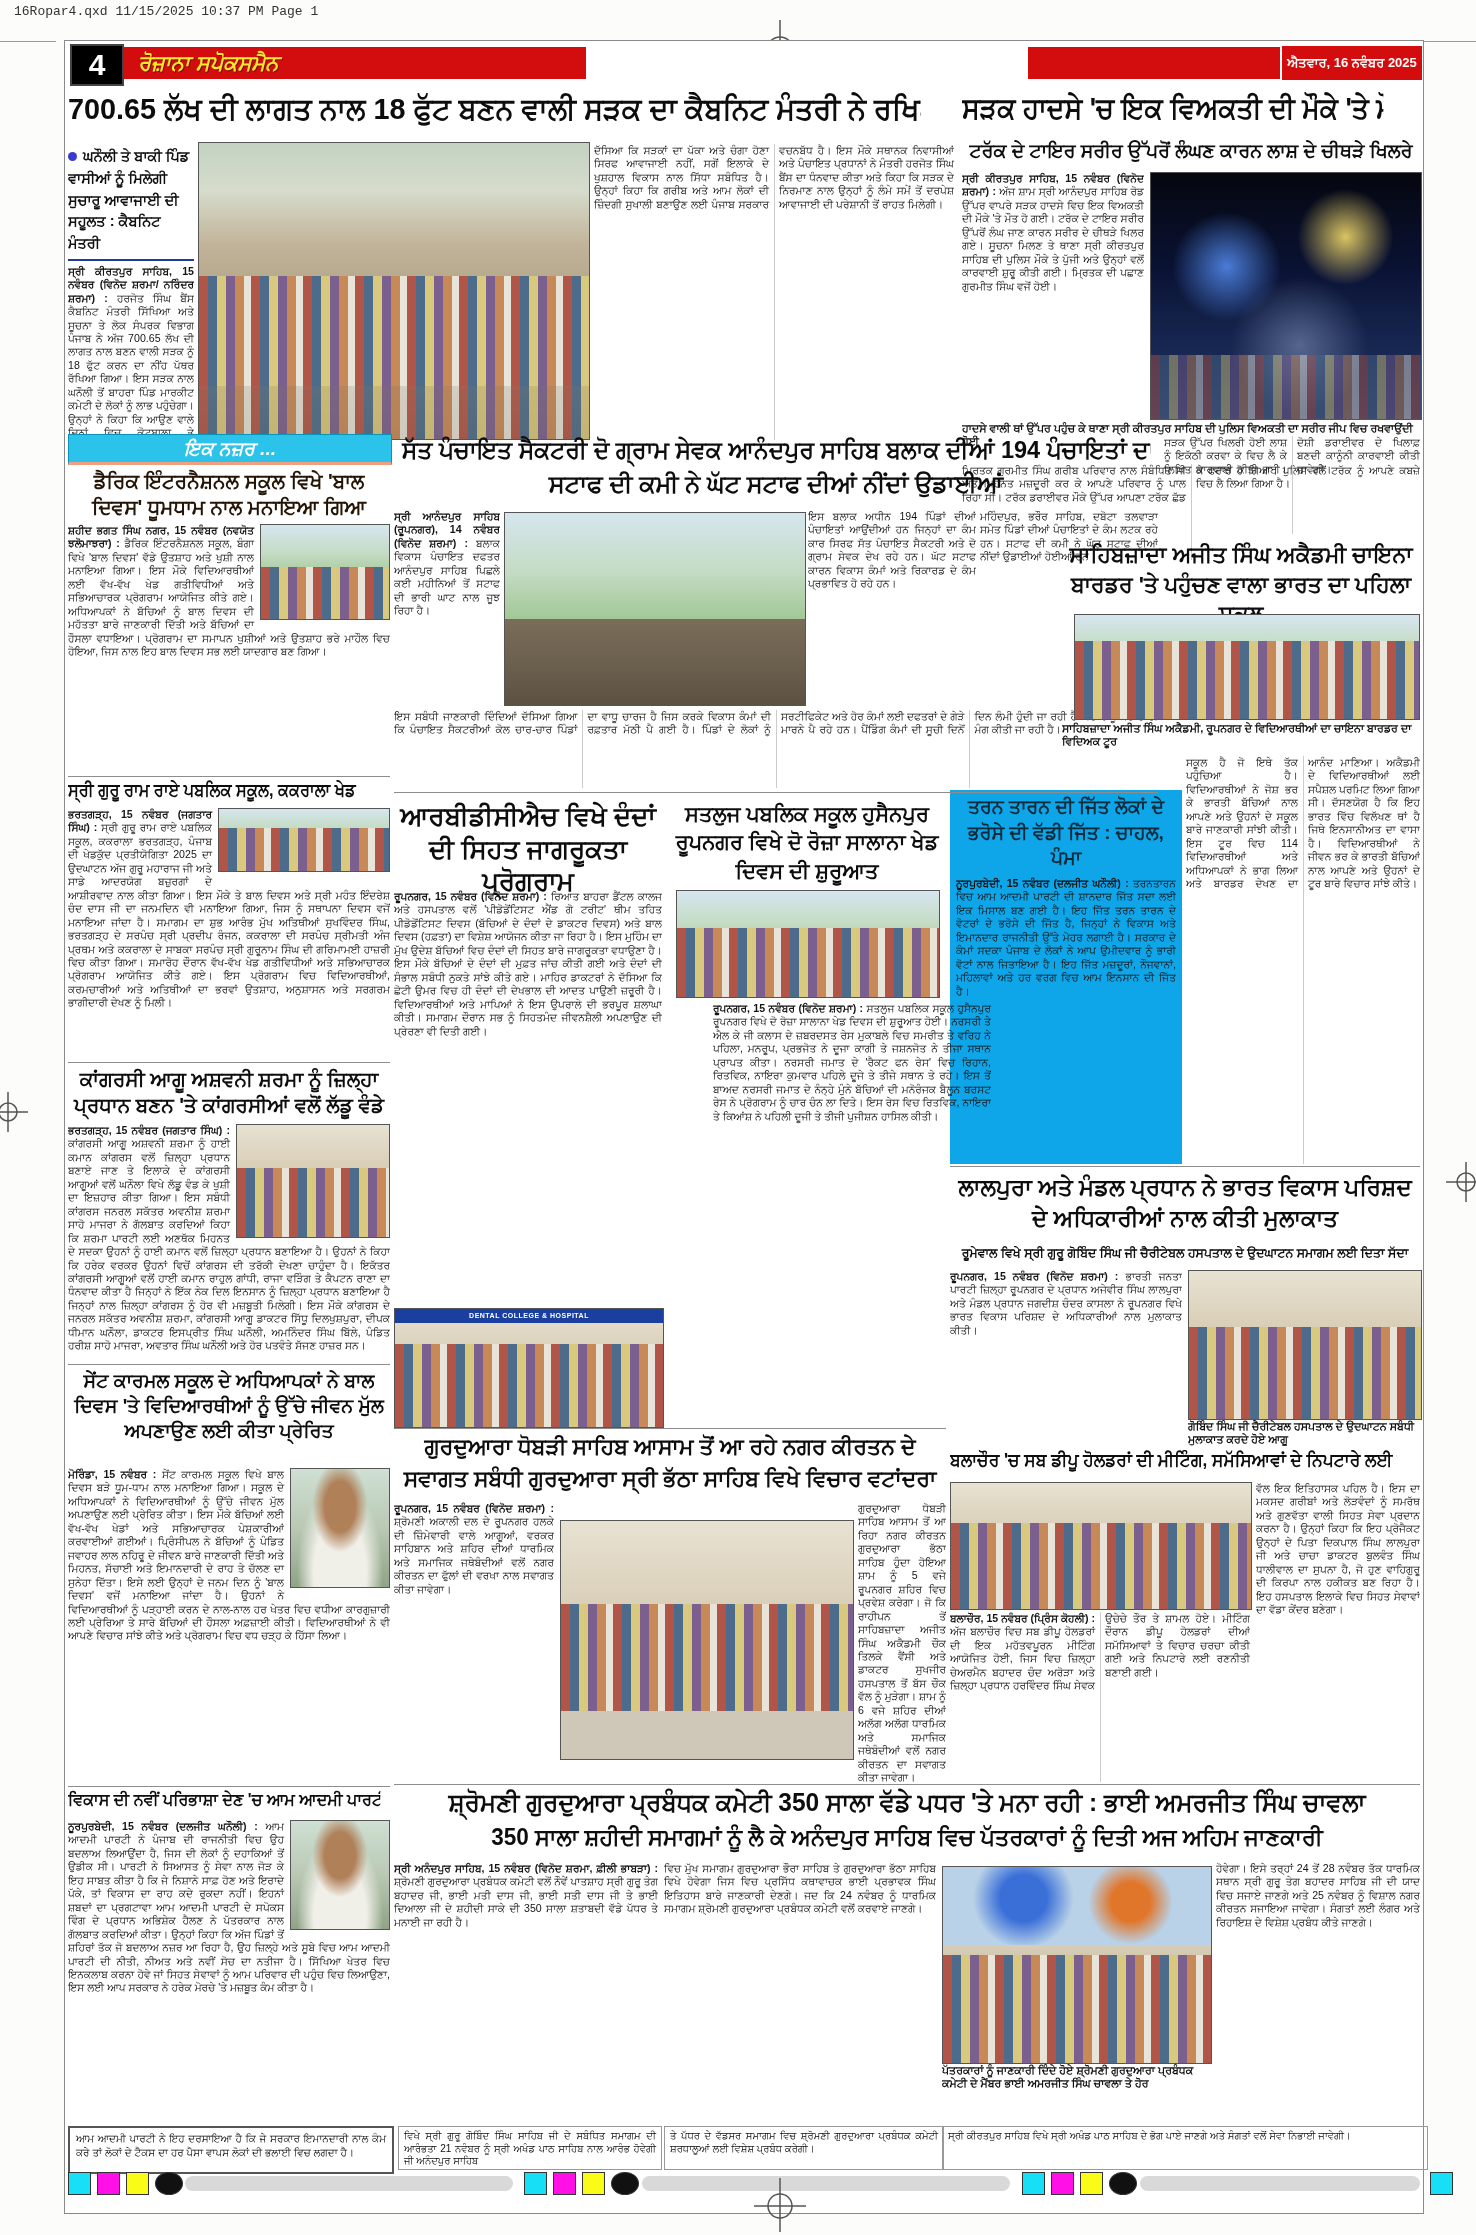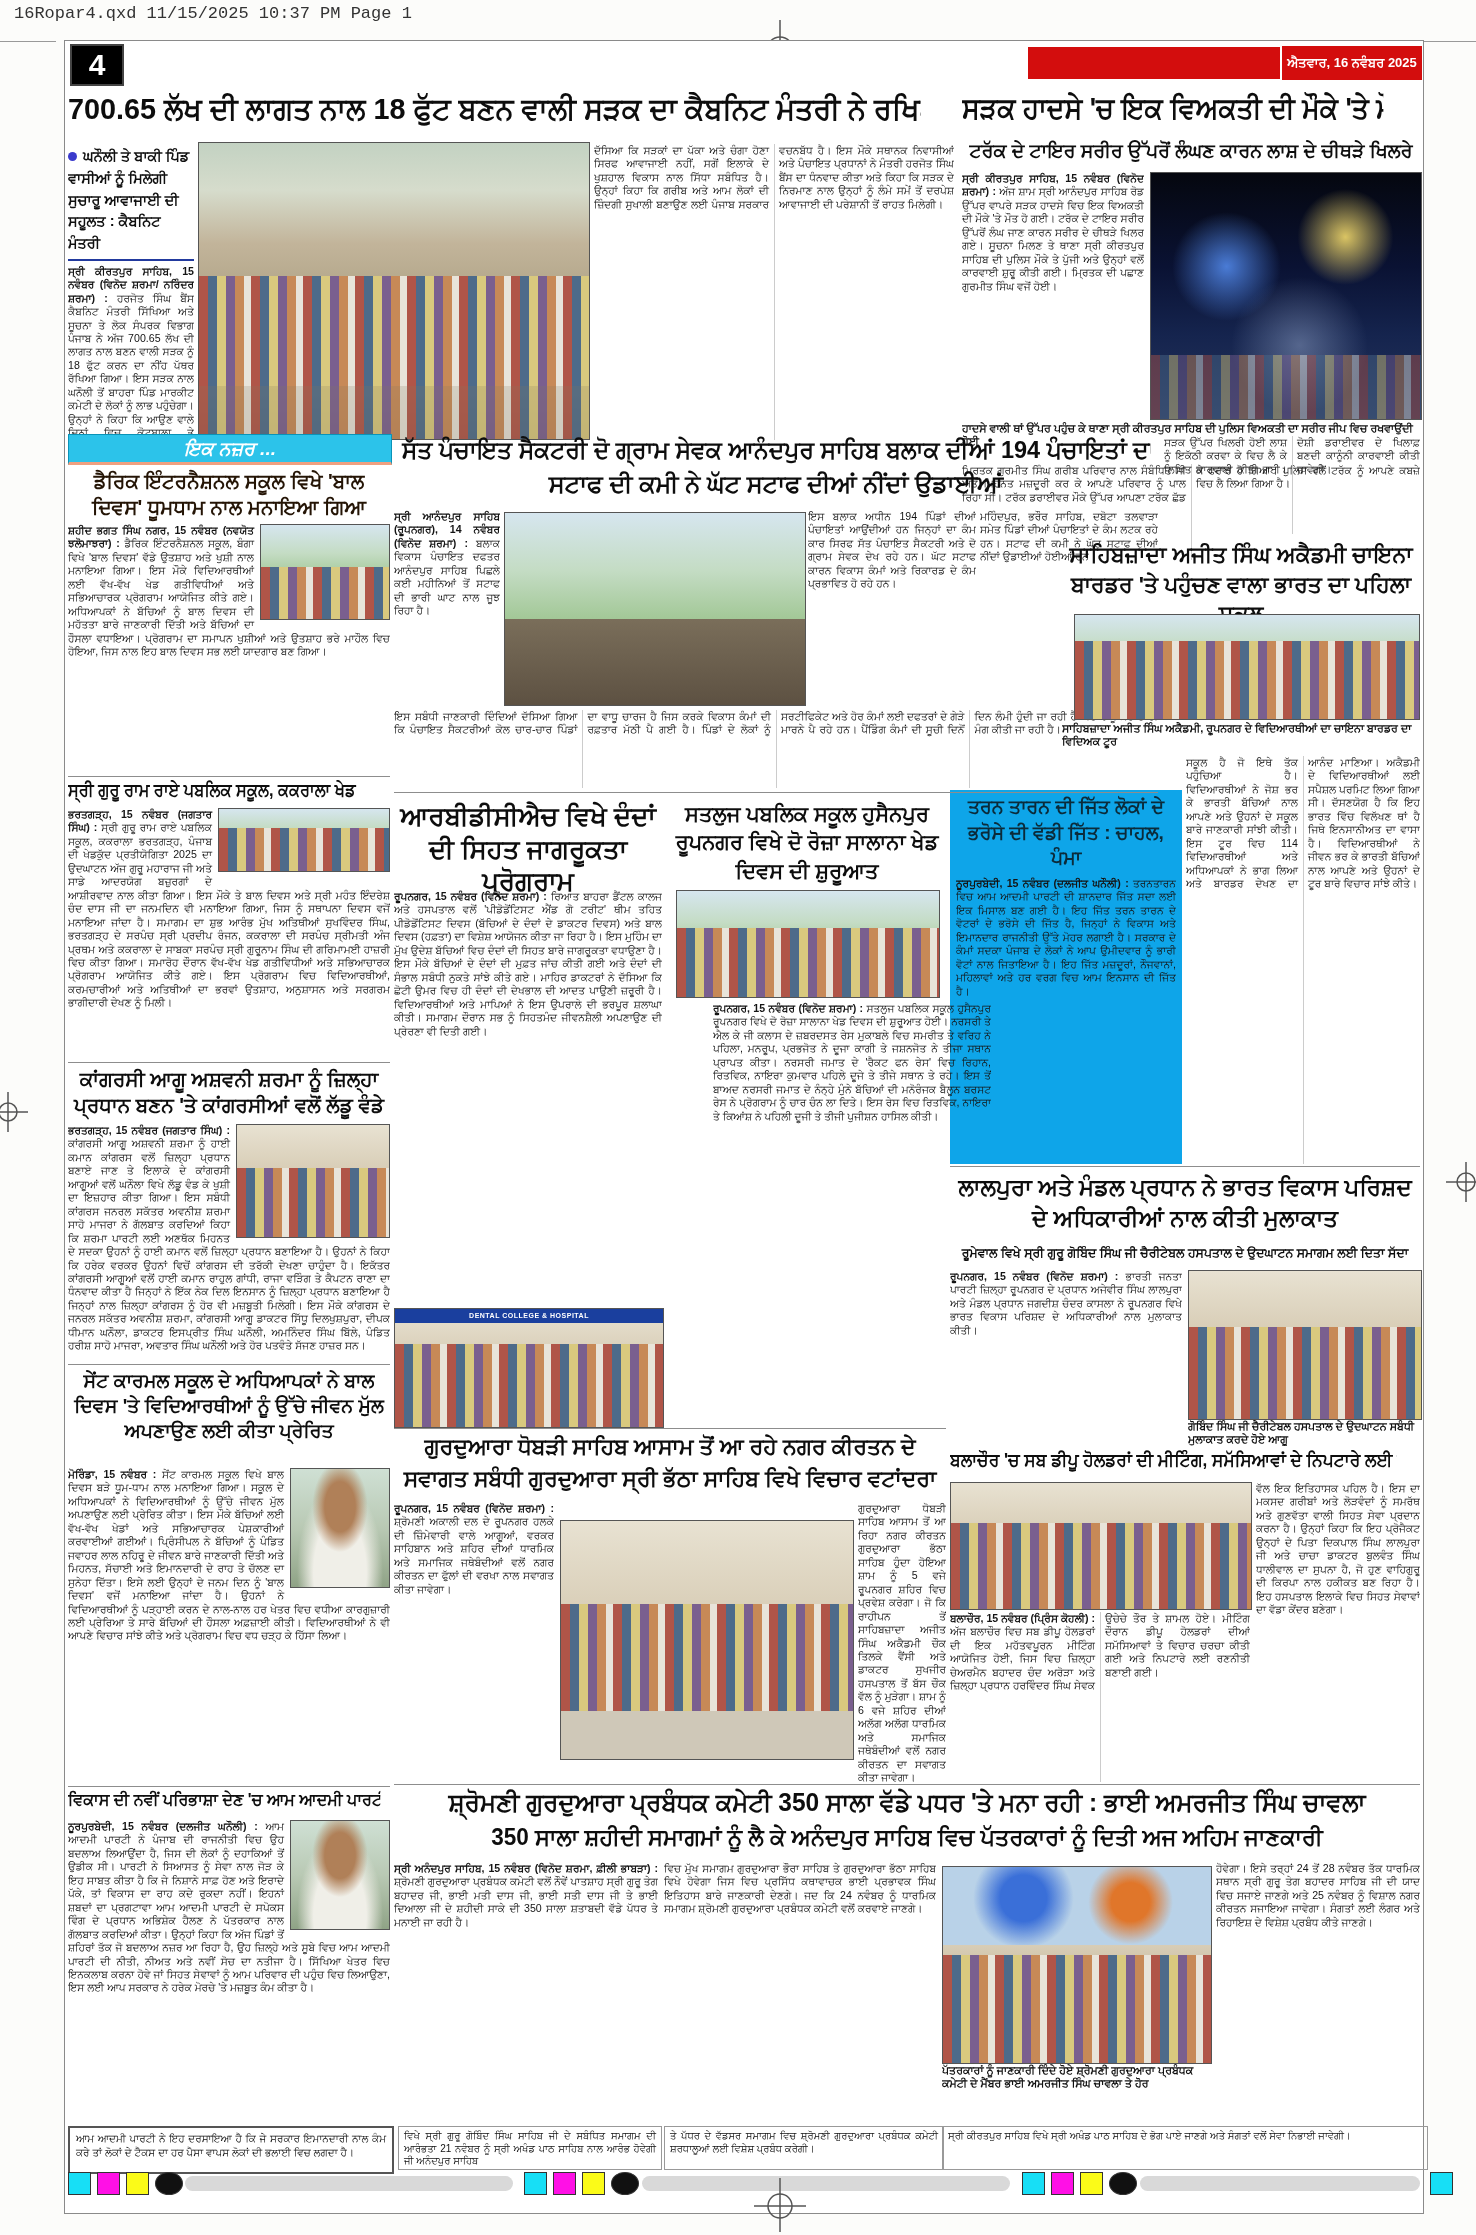--- a/index.html
+++ b/index.html
@@ -1,20 +1,20 @@
 <!DOCTYPE html>
 <html><head>
 <meta charset="utf-8">
 <style>
   html,body{margin:0;padding:0;background:#fff;}
   body{font-family:"Liberation Sans","DejaVu Sans",sans-serif;color:#111;}
   .page{position:relative;width:1476px;height:2235px;background:#fcfcfa;overflow:hidden;}
   .b{position:absolute;}
   .sheet{position:absolute;left:64px;top:40px;width:1358px;height:2172px;border:1px solid #8a8a8a;background:#fff;}
-  .slug{font-family:"Liberation Mono","DejaVu Sans Mono",monospace;font-size:17px;color:#333;}
+  .slug{font-family:"Liberation Mono","DejaVu Sans Mono",monospace;font-size:13px;color:#333;}
   .red{background:#d30d0d;}
   .brand{color:#ffe92a;font-weight:bold;font-style:italic;font-size:21px;line-height:32px;padding-left:14px;text-shadow:1px 1px 0 #7d0606;white-space:nowrap;overflow:hidden;}
   .numbox{background:#000;color:#fff;font-weight:bold;font-size:30px;text-align:center;line-height:38px;border:2px solid #444;}
   .secpanel{background:#fff;border-top:3px double #777;border-bottom:3px double #777;text-align:center;}
   .secname{font-size:28px;font-weight:bold;color:#7b1010;line-height:36px;}
   .datebox{color:#fff;font-weight:bold;font-size:13px;text-align:center;line-height:34px;white-space:nowrap;overflow:hidden;}
   .h{font-weight:bold;color:#0d0d0d;}
   .fit{white-space:nowrap;overflow:hidden;transform-origin:0 50%;}
   .fitc{white-space:nowrap;overflow:hidden;transform-origin:50% 50%;text-align:center;}
   .ctr{text-align:center;}
@@ -60,20 +60,21 @@
     <circle cx="32" cy="36" r="13"></circle>
       <line x1="32" y1="6" x2="32" y2="64"></line>
       <line x1="4" y1="36" x2="60" y2="36"></line>
   </svg>
   <div class="b tick" style="left:0;top:41px;width:56px;"></div>
   <div class="b tick" style="left:1424px;top:41px;width:52px;"></div>
 
   <div class="sheet"></div>
 
   <div class="b numbox" style="left:70px;top:44px;width:50px;height:38px;">4</div>
+  <div class="b red brand" style="left:124px;top:47px;width:448px;height:32px;">ਰੋਜ਼ਾਨਾ ਸਪੋਕਸਮੈਨ</div>
   <div class="b red" style="left:1028px;top:47px;width:252px;height:32px;"></div>
   <div class="b red datebox" style="left:1282px;top:46px;width:140px;height:34px;">ਐਤਵਾਰ, 16 ਨਵੰਬਰ 2025</div>
 
   <div class="b h fit" style="left:68px;top:92px;width:888px;height:46px;font-size:30px;transform:scaleX(.96);">700.65 ਲੱਖ ਦੀ ਲਾਗਤ ਨਾਲ 18 ਫੁੱਟ ਬਣਨ ਵਾਲੀ ਸੜਕ ਦਾ ਕੈਬਨਿਟ ਮੰਤਰੀ ਨੇ ਰਖਿਆ ਨੀਂਹ ਪੱਥਰ</div>
   <div class="b h fit" style="left:962px;top:92px;width:458px;height:46px;font-size:29px;transform:scaleX(.92);">ਸੜਕ ਹਾਦਸੇ 'ਚ ਇਕ ਵਿਅਕਤੀ ਦੀ ਮੌਕੇ 'ਤੇ ਮੌਤ</div>
   <div class="b h fitc" style="left:962px;top:140px;width:458px;height:28px;font-size:19px;">ਟਰੱਕ ਦੇ ਟਾਇਰ ਸਰੀਰ ਉੱਪਰੋਂ ਲੰਘਣ ਕਾਰਨ ਲਾਸ਼ ਦੇ ਚੀਥੜੇ ਖਿਲਰੇ</div>
 
   <div class="b" style="left:68px;top:146px;width:126px;height:294px;overflow:hidden;">
     <div class="kick kunder"><span class="kbullet"></span><span>ਘਨੌਲੀ ਤੇ ਬਾਕੀ ਪਿੰਡ ਵਾਸੀਆਂ ਨੂੰ ਮਿਲੇਗੀ ਸੁਚਾਰੂ ਆਵਾਜਾਈ ਦੀ ਸਹੂਲਤ : ਕੈਬਨਿਟ ਮੰਤਰੀ</span></div>
     <div class="body" style="margin-top:4px;"><span class="byl">ਸ੍ਰੀ ਕੀਰਤਪੁਰ ਸਾਹਿਬ, 15 ਨਵੰਬਰ (ਵਿਨੋਦ ਸ਼ਰਮਾ/ ਨਰਿੰਦਰ ਸ਼ਰਮਾ) :</span> <span>ਹਰਜੋਤ ਸਿੰਘ ਬੈਂਸ ਕੈਬਨਿਟ ਮੰਤਰੀ ਸਿੱਖਿਆ ਅਤੇ ਸੂਚਨਾ ਤੇ ਲੋਕ ਸੰਪਰਕ ਵਿਭਾਗ ਪੰਜਾਬ ਨੇ ਅੱਜ 700.65 ਲੱਖ ਦੀ ਲਾਗਤ ਨਾਲ ਬਣਨ ਵਾਲੀ ਸੜਕ ਨੂੰ 18 ਫੁੱਟ ਕਰਨ ਦਾ ਨੀਂਹ ਪੱਥਰ ਰੱਖਿਆ ਗਿਆ। ਇਸ ਸੜਕ ਨਾਲ ਘਨੌਲੀ ਤੋਂ ਬਾਹਰਾ ਪਿੰਡ ਮਾਰਕੀਟ ਕਮੇਟੀ ਦੇ ਲੋਕਾਂ ਨੂੰ ਲਾਭ ਪਹੁੰਚੇਗਾ। ਉਨ੍ਹਾਂ ਨੇ ਕਿਹਾ ਕਿ ਆਉਣ ਵਾਲੇ ਦਿਨਾਂ ਵਿਚ ਕੋਟਬਾਲਾ ਤੇ ਅਵਾਨਕੋਟ ਦੀਆਂ ਫਿਰਨੀਆਂ ਦਾ ਵੀ ਕੰਮ ਸ਼ੁਰੂ ਕਰਵਾਇਆ ਜਾਵੇਗਾ।</span></div>

